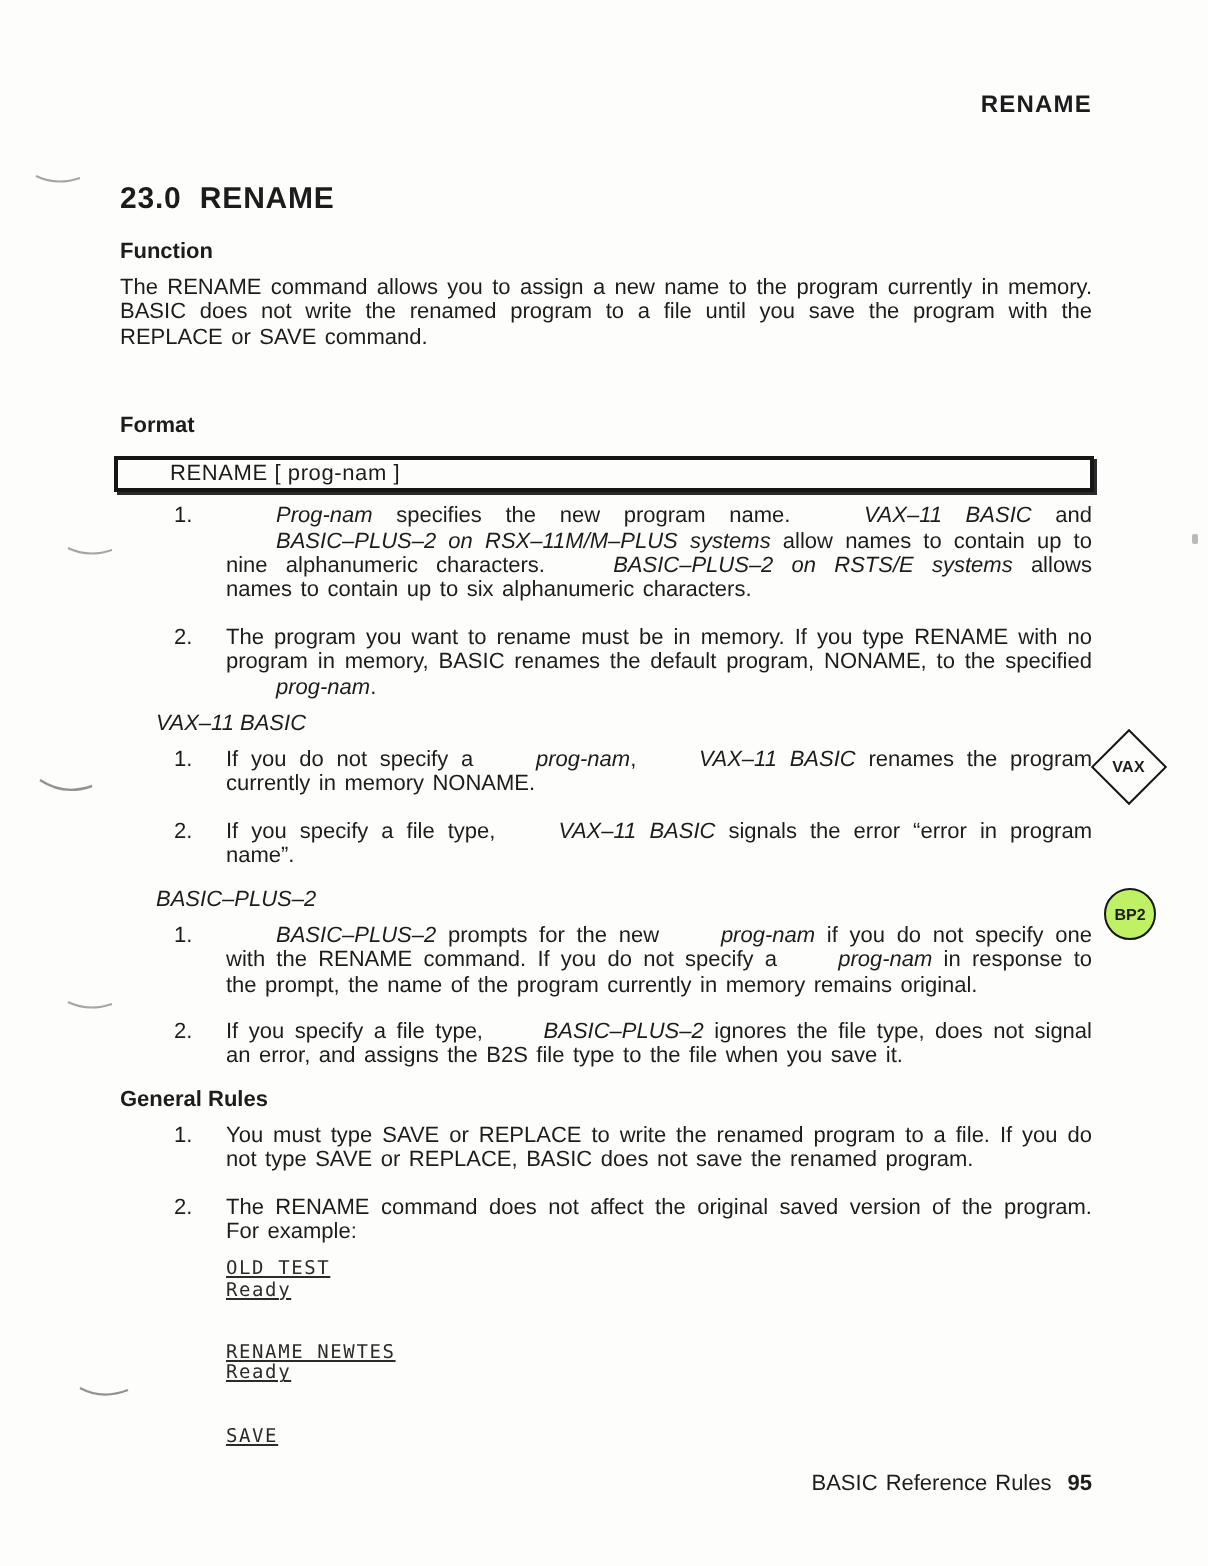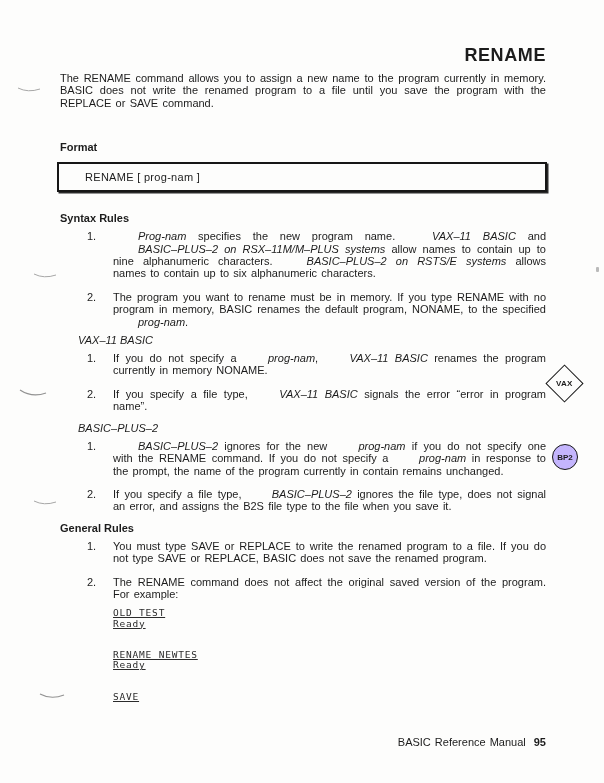--- a/index.html
+++ b/index.html
@@ -9,21 +9,21 @@
     background: #fdfdfc;
     color: #1c1c1c;
     font-family: "Liberation Sans", sans-serif;
     overflow: hidden;
     box-sizing: border-box;
     padding: 0 58px 0 60px;
   }
   .running-head {
     margin-top: 45px;
     text-align: right;
-    font-size: 18px;
+    font-size: 12px;
     font-weight: bold;
     letter-spacing: 0.6px;
   }
   h1.section-title {
     margin: 32px 0 0 0;
     font-size: 15px;
     font-weight: bold;
     white-space: pre;
     letter-spacing: 0.4px;
   }
@@ -39,21 +39,21 @@
     text-align: justify;
     word-spacing: 1.2px;
   }
   .subhead.format-h { margin-top: 32px; }
   .format-box {
     margin-top: 9px;
     margin-left: -3px;
     margin-right: -1px;
     border: 2px solid #161616;
     box-shadow: 1.5px 1.5px 0 #2a2a2a;
-    height: 30px;
+    height: 18px;
     display: flex;
     align-items: center;
     padding-left: 26px;
     box-sizing: border-box;
   }
   .format-syntax { font-size: 11px; letter-spacing: 0.3px; }
   .subhead.syntax-h { margin-top: 20px; }
   .rule-list { margin-top: 6px; }
   .rule-item {
     position: relative;
@@ -105,21 +105,21 @@
   .badge-diamond .badge-text {
     transform: rotate(-45deg);
     font-size: 8px; font-weight: bold; letter-spacing: 0.2px;
   }
   .badge-circle {
     position: absolute;
     left: 552px; top: 444px;
     width: 26px; height: 26px;
     border: 1.6px solid #161616;
     border-radius: 50%;
-    background: #c4b5fd;
+    background: #bef264;
     display: flex; align-items: center; justify-content: center;
     box-sizing: border-box;
     font-size: 8px; font-weight: bold;
   }
   
   .margin-mark { position: absolute; opacity: 0.75; }
   .speck { position: absolute; left: 596px; top: 267px; width: 3px; height: 5px;
            background: #777; opacity: .5; border-radius: 1px; }
 </style>
 </head>
@@ -141,29 +141,30 @@
     </svg>
   <svg class="margin-mark" style="left:38px;top:691px" width="28" height="10">
       <path d="M2 3 Q13 9 26 4" stroke="#6f6f6f" stroke-width="1.1" fill="none"></path>
     </svg>
   <div class="speck"></div>
 
   <div class="running-head">
     <span>RENAME</span>
   </div>
 
-
+  <h1 class="section-title">23.0  RENAME</h1>
+
+  <div class="subhead">Function</div>
   <p class="body-par">The RENAME command allows you to assign a new name to the program currently in memory. BASIC does not write the renamed program to a file until you save the program with the REPLACE or SAVE command.</p>
 
   <div class="subhead format-h">Format</div>
   <div class="format-box">
     <span class="format-syntax">RENAME [ prog-nam ]</span>
   </div>
 
-  <div class="subhead syntax-h">Syntax Rules</div>
   <div class="rule-list">
     <div class="rule-item">
       <span class="rule-num">1.</span>
       <span><span class="it">Prog-nam</span><span> specifies the new program name. </span><span class="it">VAX–11 BASIC</span><span> and </span><span class="it">BASIC–PLUS–2 on RSX–11M/M–PLUS systems</span><span> allow names to contain up to nine alphanumeric characters. </span><span class="it">BASIC–PLUS–2 on RSTS/E systems</span><span> allows names to contain up to six alphanumeric characters.</span></span>
     </div>
     <div class="rule-item">
       <span class="rule-num">2.</span>
       <span><span>The program you want to rename must be in memory. If you type RENAME with no program in memory, BASIC renames the default program, NONAME, to the specified </span><span class="it">prog-nam</span><span>.</span></span>
     </div>
   </div>
@@ -183,21 +184,21 @@
     </div>
   </div>
 
   <div class="ital-head" style="margin-top:9px">BASIC–PLUS–2</div>
   <div class="badge-circle">
     <span>BP2</span>
   </div>
   <div class="rule-list">
     <div class="rule-item">
       <span class="rule-num">1.</span>
-      <span><span class="it">BASIC–PLUS–2</span><span> ignores for the new </span><span class="it">prog-nam</span><span> if you do not specify one with the RENAME command. If you do not specify a </span><span class="it">prog-nam</span><span> in response to the prompt, the name of the program currently in contain remains unchanged.</span></span>
+      <span><span class="it">BASIC–PLUS–2</span><span> prompts for the new </span><span class="it">prog-nam</span><span> if you do not specify one with the RENAME command. If you do not specify a </span><span class="it">prog-nam</span><span> in response to the prompt, the name of the program currently in memory remains original.</span></span>
     </div>
     <div class="rule-item">
       <span class="rule-num">2.</span>
       <span><span>If you specify a file type, </span><span class="it">BASIC–PLUS–2</span><span> ignores the file type, does not signal an error, and assigns the B2S file type to the file when you save it.</span></span>
     </div>
   </div>
 
   <div class="subhead" style="margin-top:9px">General Rules</div>
   <div class="rule-list">
     <div class="rule-item">
@@ -213,16 +214,16 @@
 Ready
 
 
 RENAME NEWTES
 Ready
 
 
 SAVE</pre>
 
   <div class="footer">
-    <span>BASIC Reference Manual</span><span class="pgnum">95</span>
+    <span>BASIC Reference Rules</span><span class="pgnum">95</span>
   </div>
 
 </div>
 
 </body></html>

